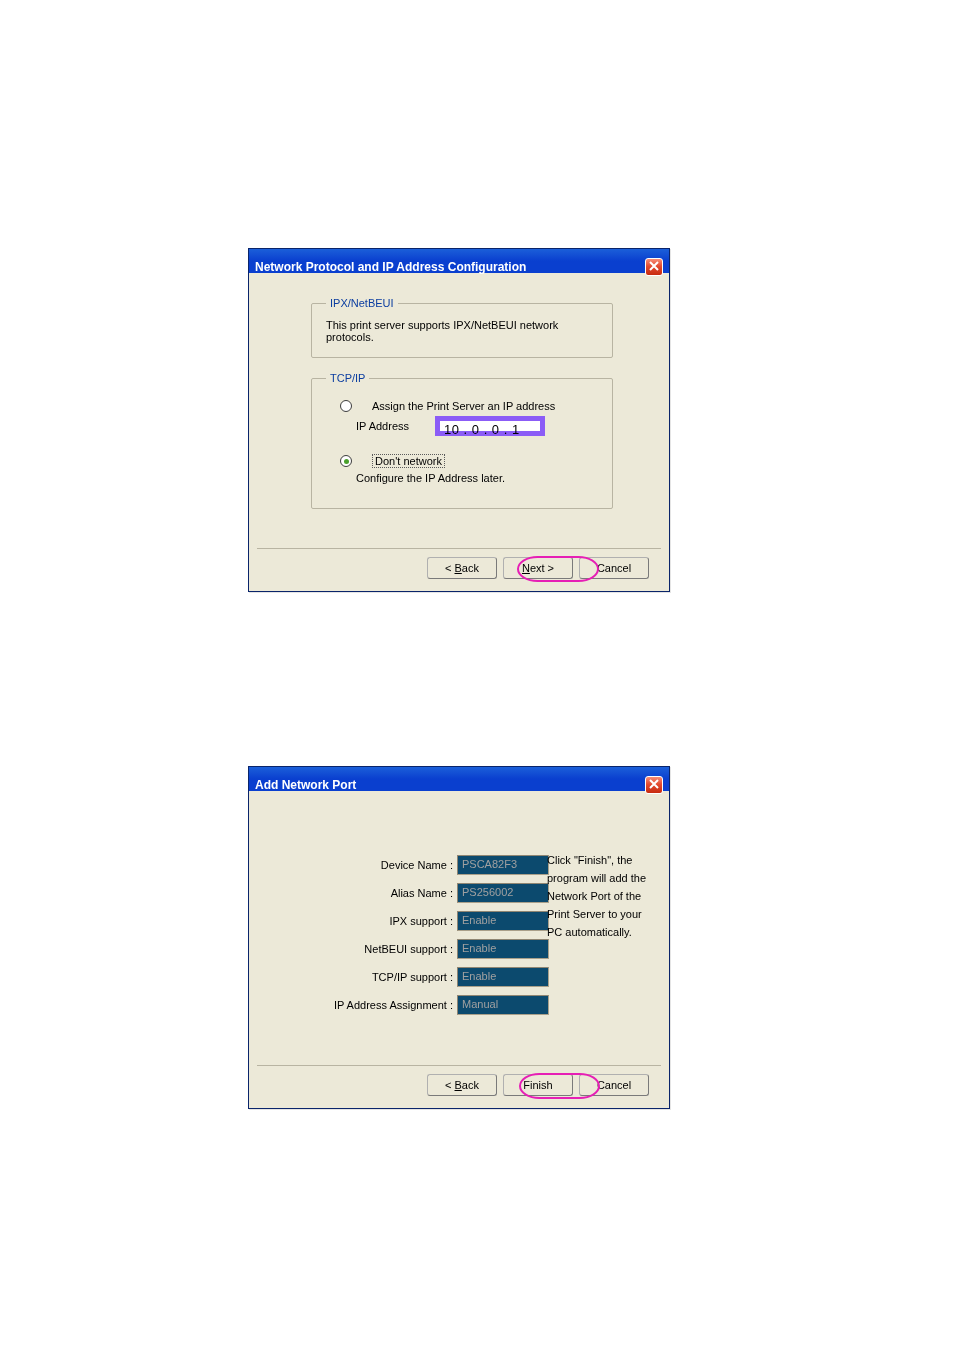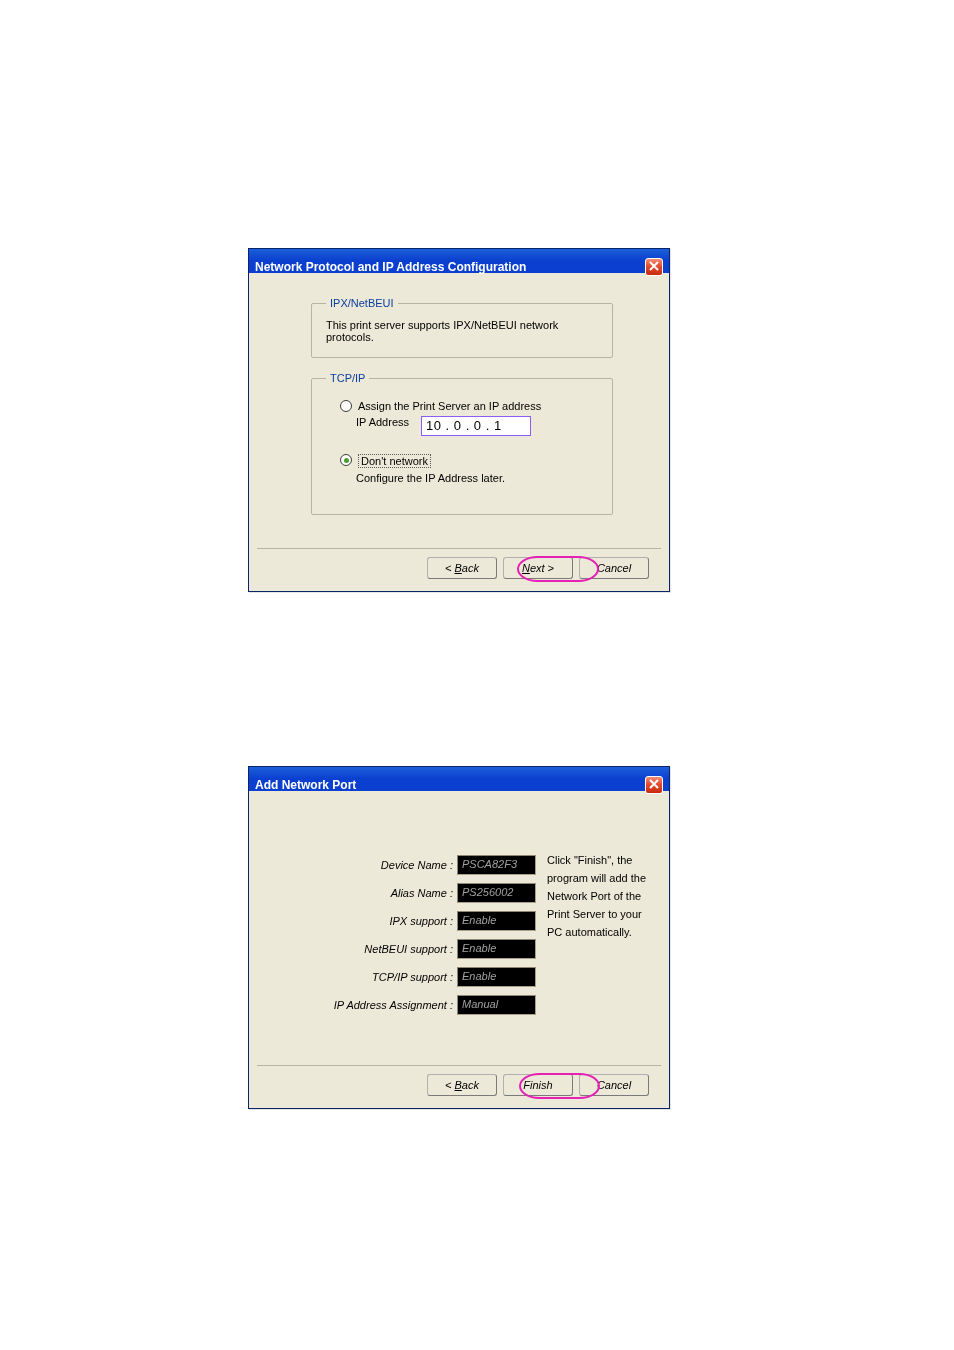--- a/index.html
+++ b/index.html
@@ -57,38 +57,38 @@
     padding: 10px 14px 14px 14px;
     font-size: 11px;
   }
   fieldset legend {
     padding: 0 4px;
     color: #0b3da0;
     font-size: 11px;
   }
   .row {
     display: flex;
-    align-items: flex-start;
-    gap: 6px;
+    align-items: center;
+    gap: 20px;
     margin: 4px 0;
   }
   .radio {
     width: 12px; height: 12px; border: 1px solid #3d3d3d; border-radius: 50%; background: #fff;
     display: inline-flex; align-items: center; justify-content: center;
   }
   .radio.checked::after {
     content: ""; width: 5px; height: 5px; background: #4aa02c; border-radius: 50%;
   }
   .focus-outline {
     border: 1px dotted #5a5a5a;
     padding: 0 2px;
   }
   .ip-input {
     background: #ffffff;
-    border: 1px solid #8b5cf6;
+    border: 5px solid #8b5cf6;
     height: 20px;
     padding: 1px 4px;
     font-family: inherit;
     font-size: 13px;
     letter-spacing: .5px;
     width: 110px;
     margin-left: 6px;
     display: inline-block;
   }
   .indent-1 { margin-left: 14px; }
@@ -111,52 +111,50 @@
     border: 1px solid #7a7a7a;
     border-top-color: #b0b0b0;
     border-left-color: #b0b0b0;
     border-radius: 3px;
     padding: 2px 14px;
     font-family: inherit;
     font-size: 11px;
     min-width: 70px;
     height: 22px;
     cursor: pointer;
-    font-style: italic;
   }
   button.winbtn .ul { text-decoration: underline; }
   .ellipse {
     position: absolute;
     border: 2px solid #e61fb5;
     border-radius: 50% / 100%;
     pointer-events: none;
   }
   
   .fieldgrid {
     position: absolute;
     left: 0;
     top: 60px;
     width: 100%;
-    font-style: italic;
   }
   .fldrow {
     display: flex;
     align-items: center;
     height: 28px;
   }
   .fldlabel {
     width: 208px;
     text-align: right;
     padding-right: 4px;
     font-size: 11px;
   }
   .fldinput {
-    width: 79px;
+    width: 92px;
     height: 20px;
-    background: #000000;
+    background: #0c4a6e;
     border: 1px solid #aaa08a;
     border-top-color: #8f8673;
     border-left-color: #8f8673;
     color: #a0a0a0;
     font-size: 11px;
     padding: 2px 4px;
   }
   .infobox {
     position: absolute;
     left: 298px;
@@ -179,21 +177,21 @@
           </svg>
       </span>
     </div>
   </div>
   <div class="body">
     <fieldset>
       <legend>IPX/NetBEUI</legend>
       <div>This print server supports IPX/NetBEUI network protocols.</div>
     </fieldset>
 
-    <fieldset style="padding-bottom:26px;">
+    <fieldset style="padding-bottom:20px;">
       <legend>TCP/IP</legend>
 
       <div class="row indent-1" style="margin-top:6px;">
         <span class="radio"></span>
         <span>Assign the Print Server an IP address</span>
       </div>
       <div class="row indent-2" style="margin-top:0;">
         <span>IP Address</span>
         <span class="ip-input">10 . 0 . 0 . 1</span>
       </div>

